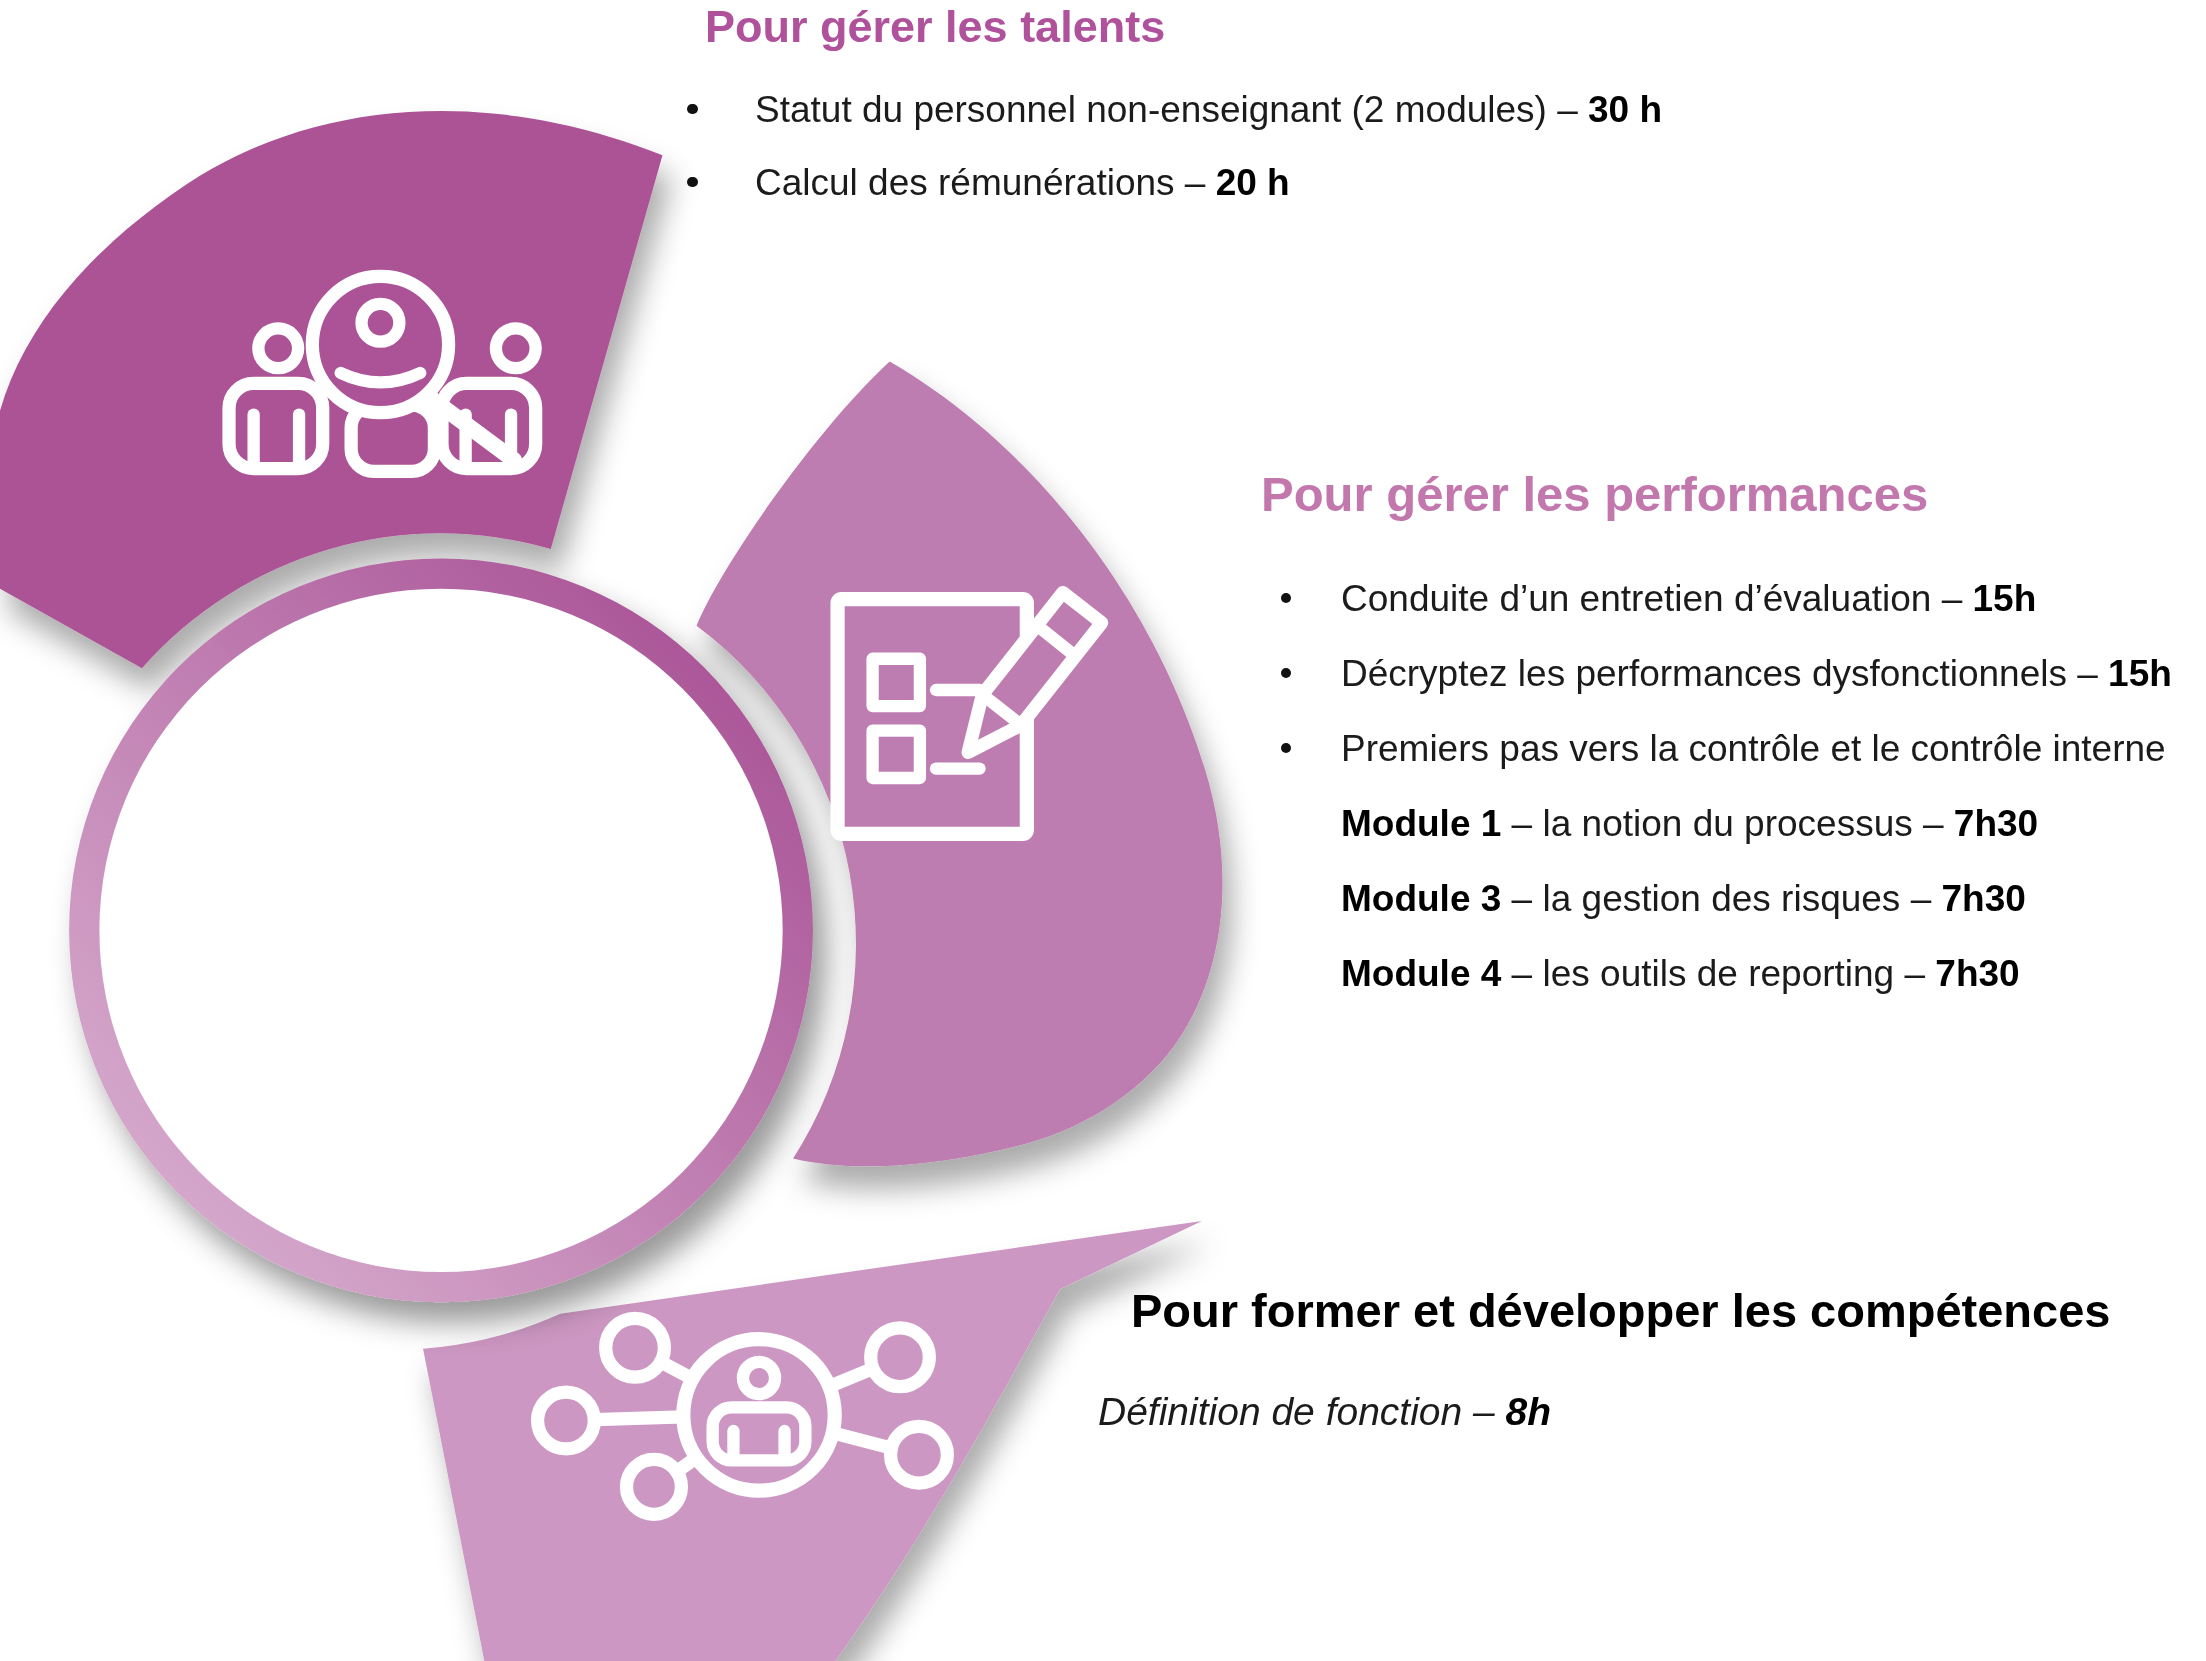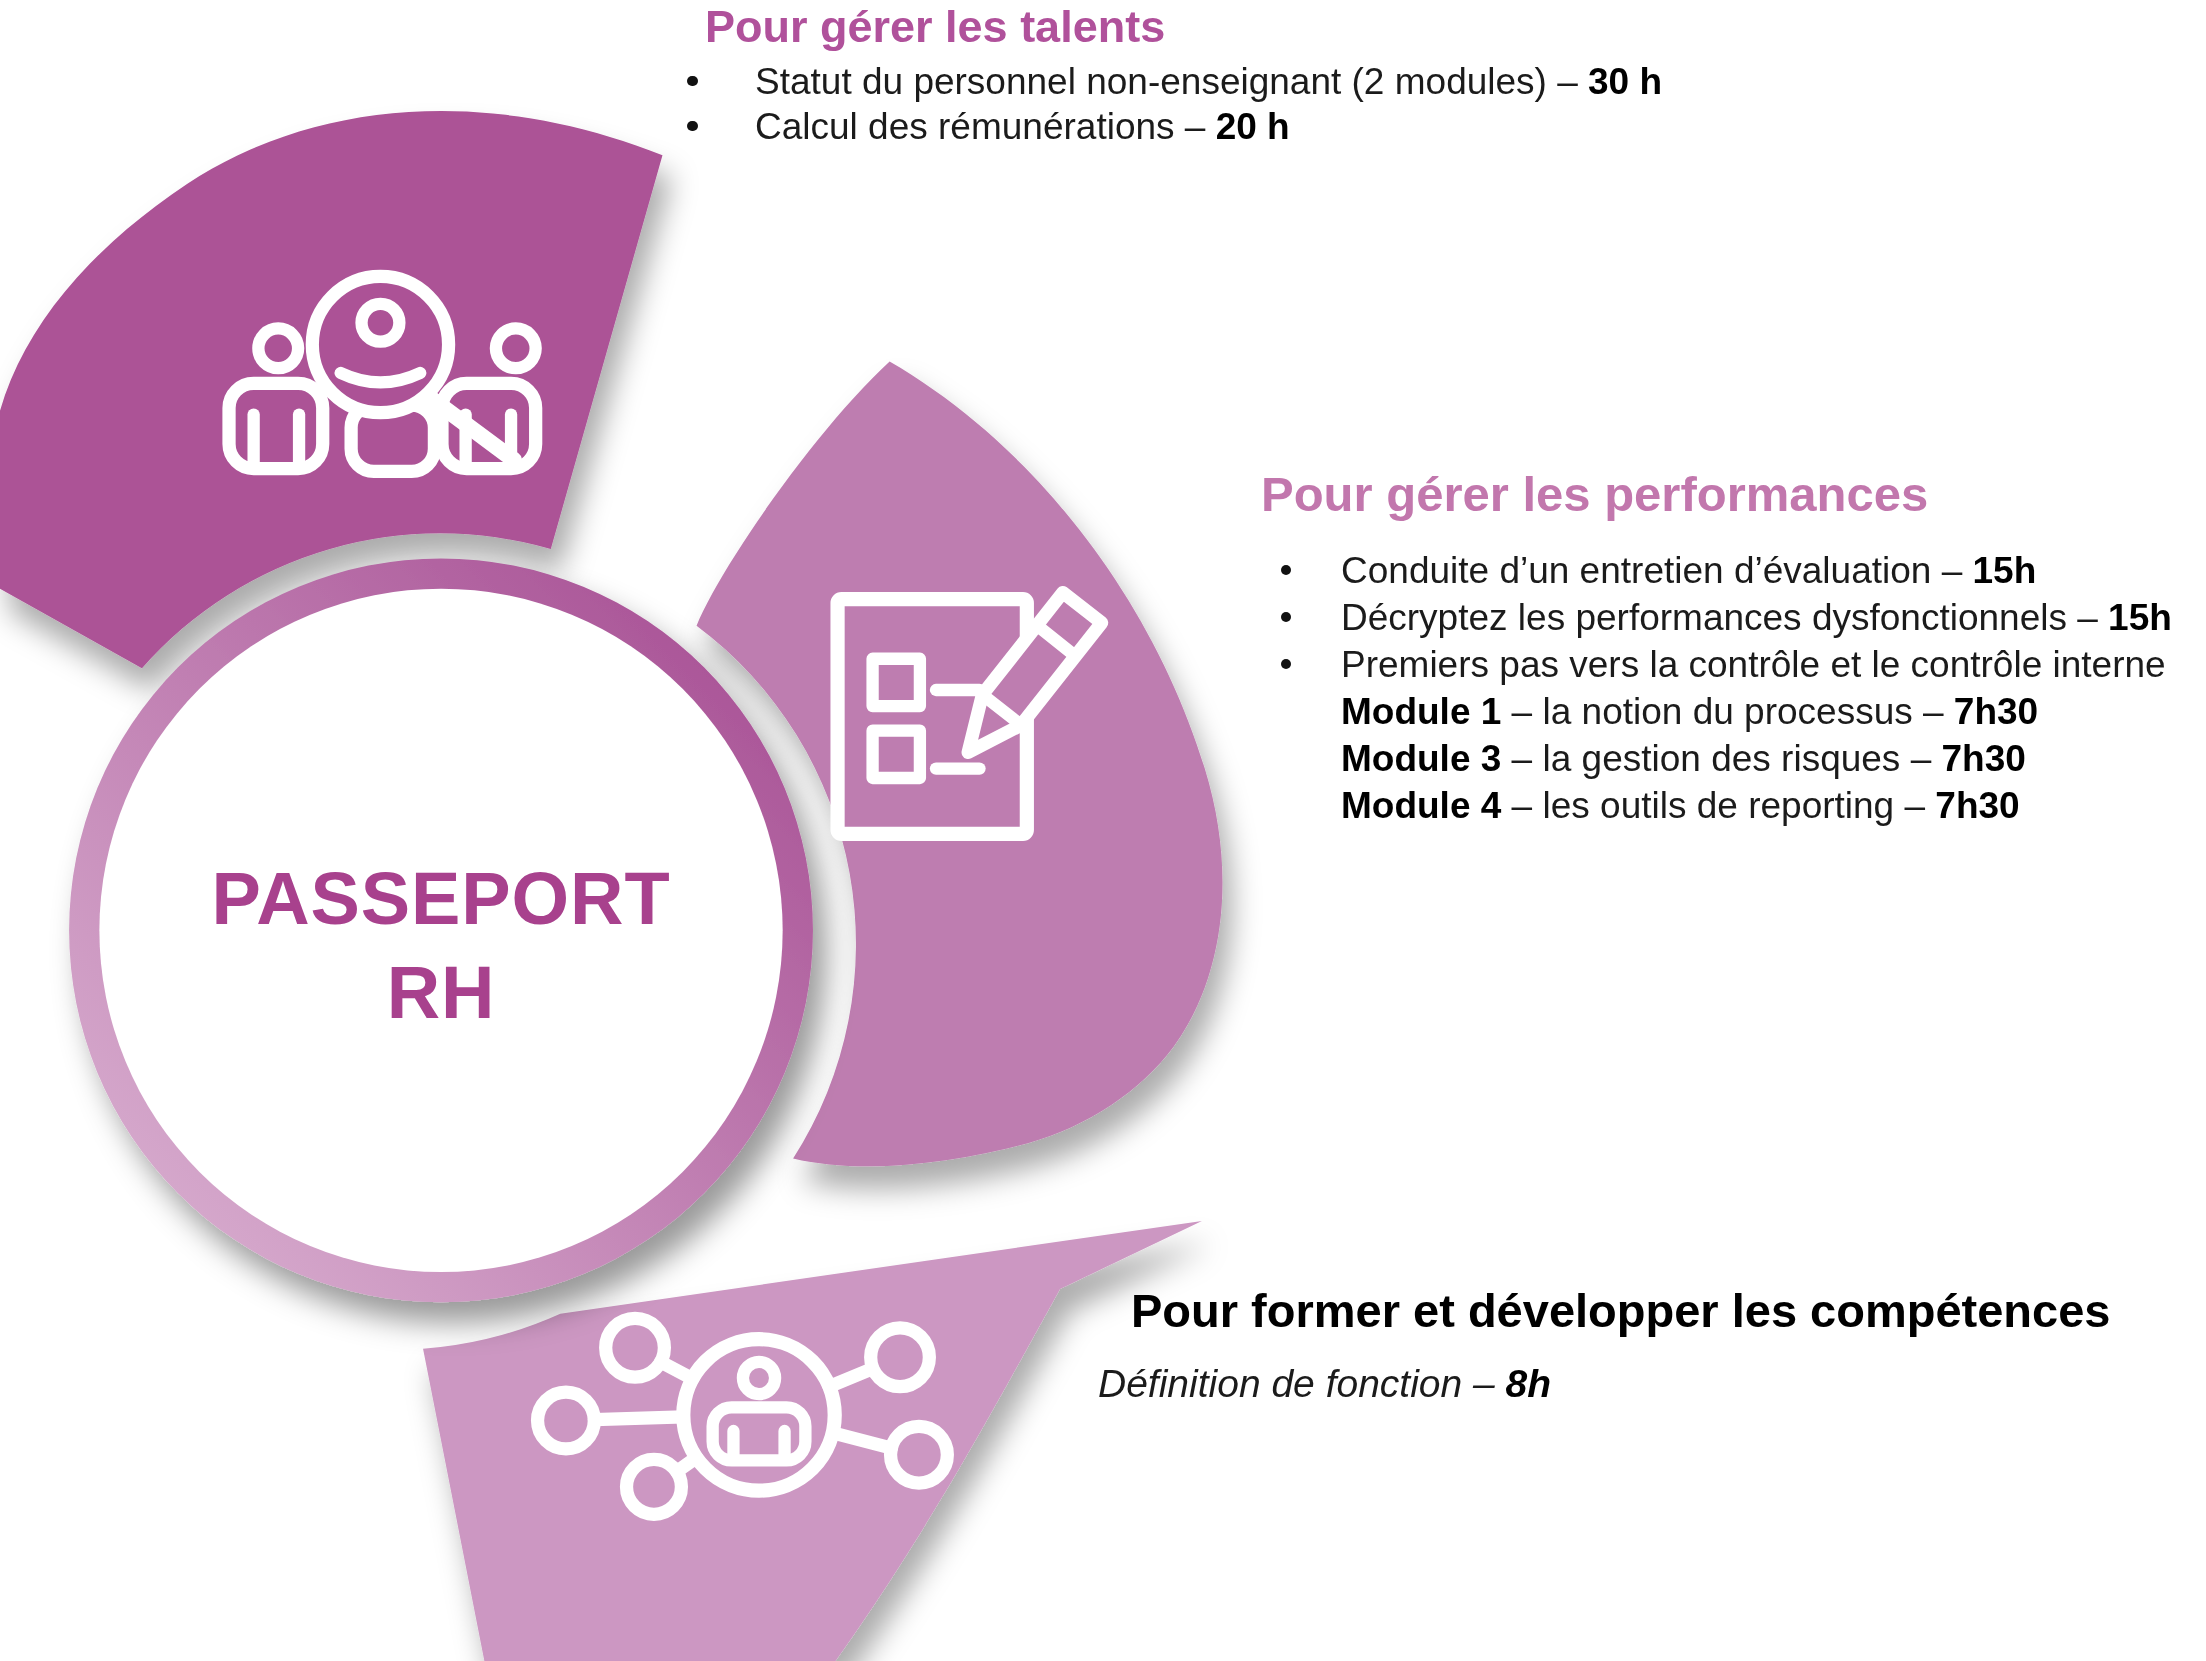--- a/index.html
+++ b/index.html
@@ -6,21 +6,21 @@
   #stage{position:relative;width:2207px;height:1662px;overflow:hidden;background:#fff;
          font-family:"Liberation Sans","DejaVu Sans",sans-serif;}
   #diagram{position:absolute;left:0;top:0;width:2207px;height:1662px;}
 
   .sec-title{position:absolute;font-weight:700;white-space:nowrap;letter-spacing:0;margin-left:33px;}
   #title-talents{left:672px;top:0px;font-size:45px;line-height:53px;}
   #title-performances{left:1228px;top:466px;font-size:49px;line-height:57px;}
   #title-competences{left:1098px;top:1283px;font-size:47px;line-height:55px;}
 
   .list{position:absolute;color:#1b1b1b;}
-  .list .row{position:relative;white-space:nowrap;}
+  .list .row{position:relative;white-space:nowrap;margin-top:28px;}
   .list .txt{display:block;}
   .list b{font-weight:700;color:#000;}
   .list .dot{position:absolute;width:10.4px;height:10.4px;border-radius:50%;background:#111;}
 
   #list-talents{left:674px;top:59px;font-size:37px;}
   #list-talents .row{line-height:45px;height:45px;}
   #list-talents .txt{padding-left:81px;}
   #list-talents .dot{left:13.2px;top:17px;}
 
   #list-performances{left:1275px;top:547px;font-size:37px;}
@@ -106,24 +106,20 @@
       <circle cx="951" cy="1434" r="31"></circle>
       <circle cx="971" cy="1537" r="30"></circle>
       <circle cx="802" cy="1495" r="80" stroke-width="15"></circle>
       <circle cx="802" cy="1456" r="17" stroke-width="13"></circle>
       <rect x="753" y="1487" width="98" height="56" rx="20" stroke-width="13"></rect>
       <line x1="775" y1="1512" x2="775" y2="1541" stroke-width="13"></line>
       <line x1="829" y1="1512" x2="829" y2="1541" stroke-width="13"></line>
     </g>
   </svg>
 
-  <div id="center-label" style="color: rgb(168, 65, 141);">
-    <div>PASSEPORT</div>
-    <div>RH</div>
-  </div>
 
   <div id="title-talents" class="sec-title" style="color: rgb(176, 81, 155);">Pour gérer les talents</div>
   <div id="list-talents" class="list" style="color: rgb(27, 27, 27);">
       <div class="row">
         <span class="dot"></span>
         <span class="txt"><span>Statut du personnel non-enseignant (2 modules) – </span><b>30 h</b></span>
       </div>
       <div class="row">
         <span class="dot"></span>
         <span class="txt"><span>Calcul des rémunérations – </span><b>20 h</b></span>

